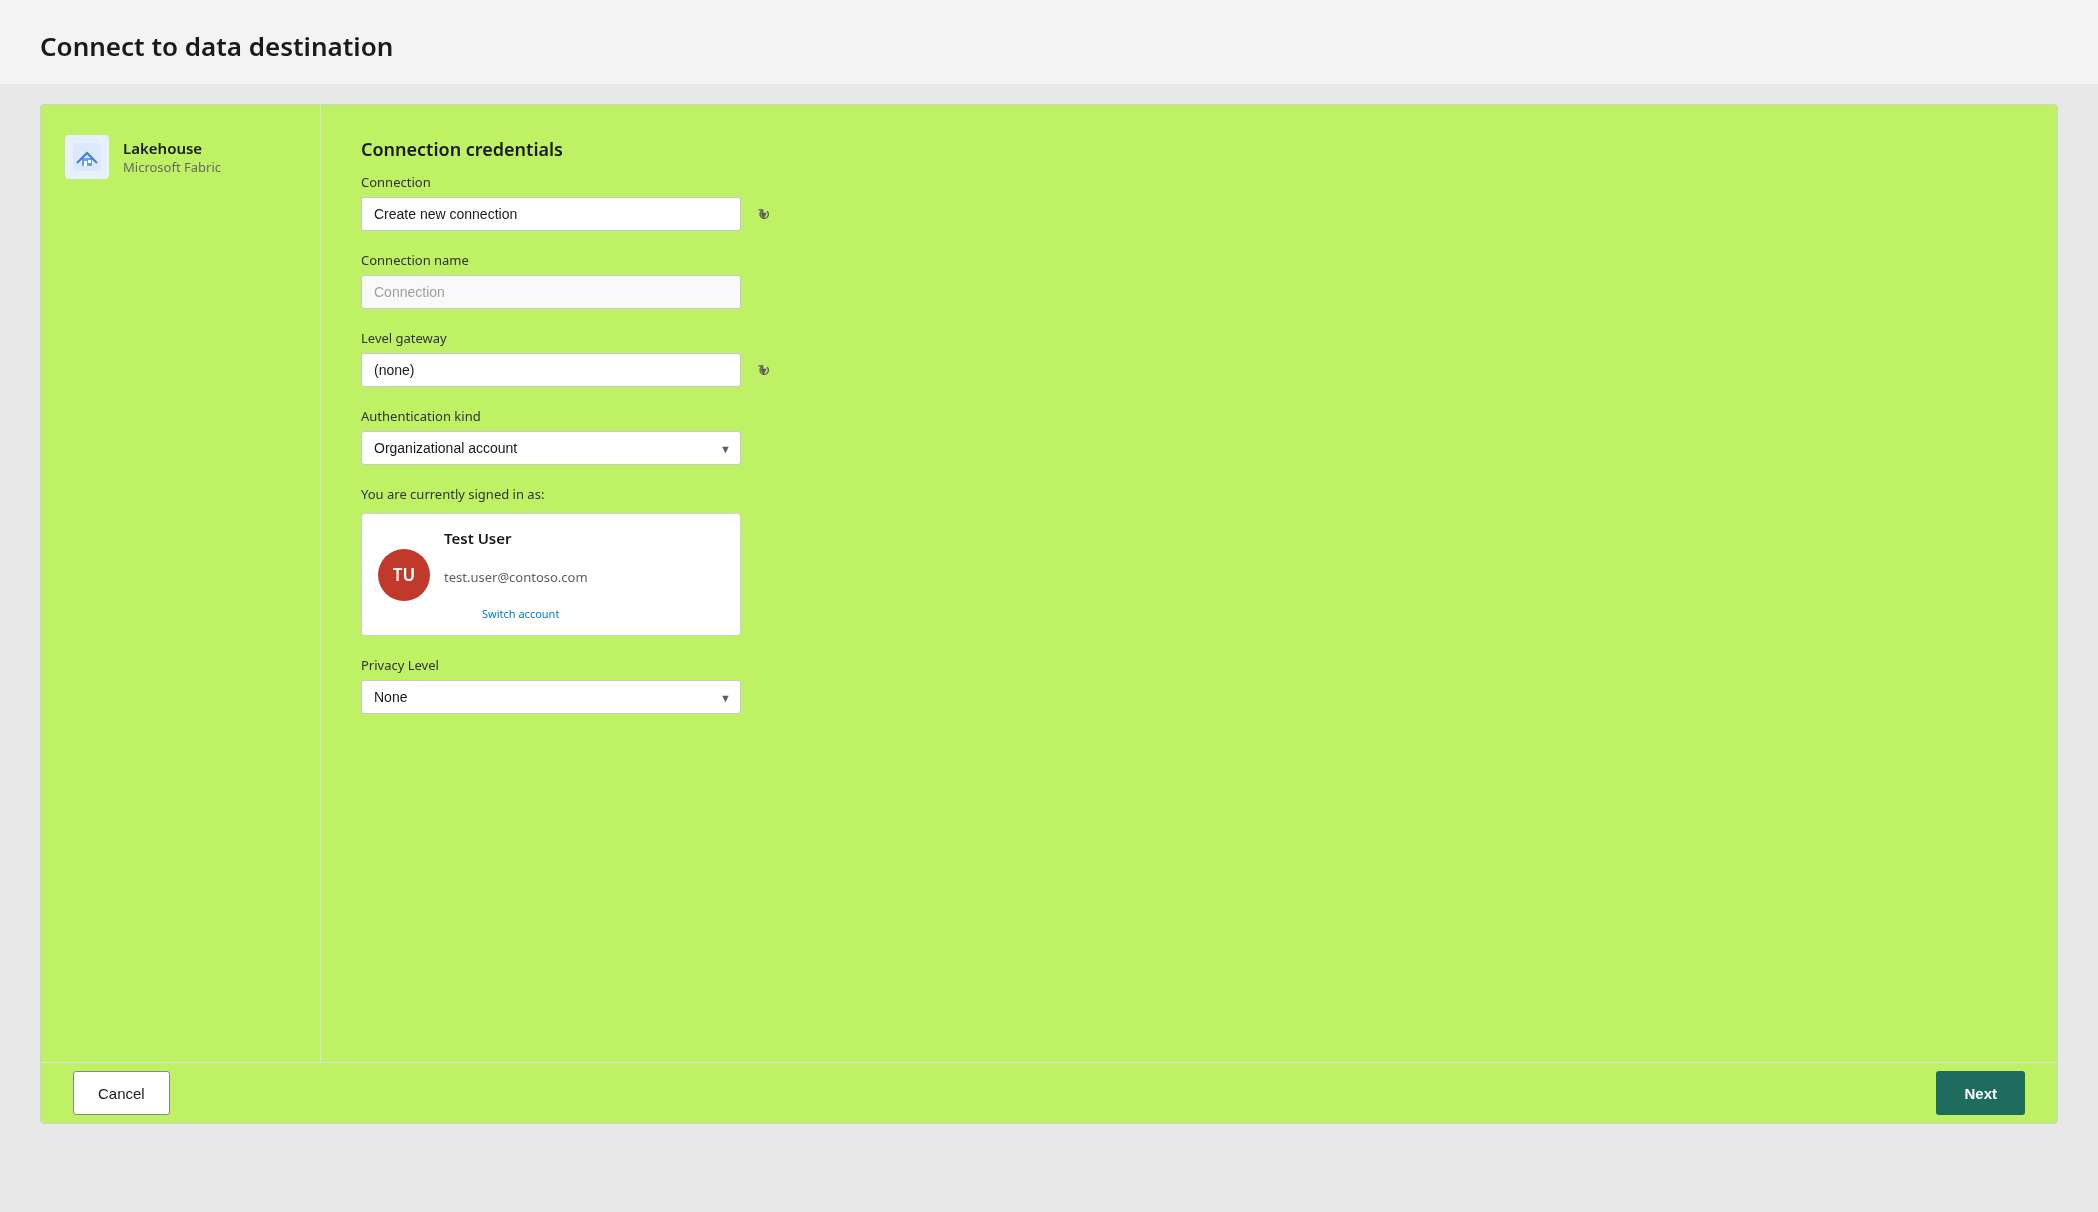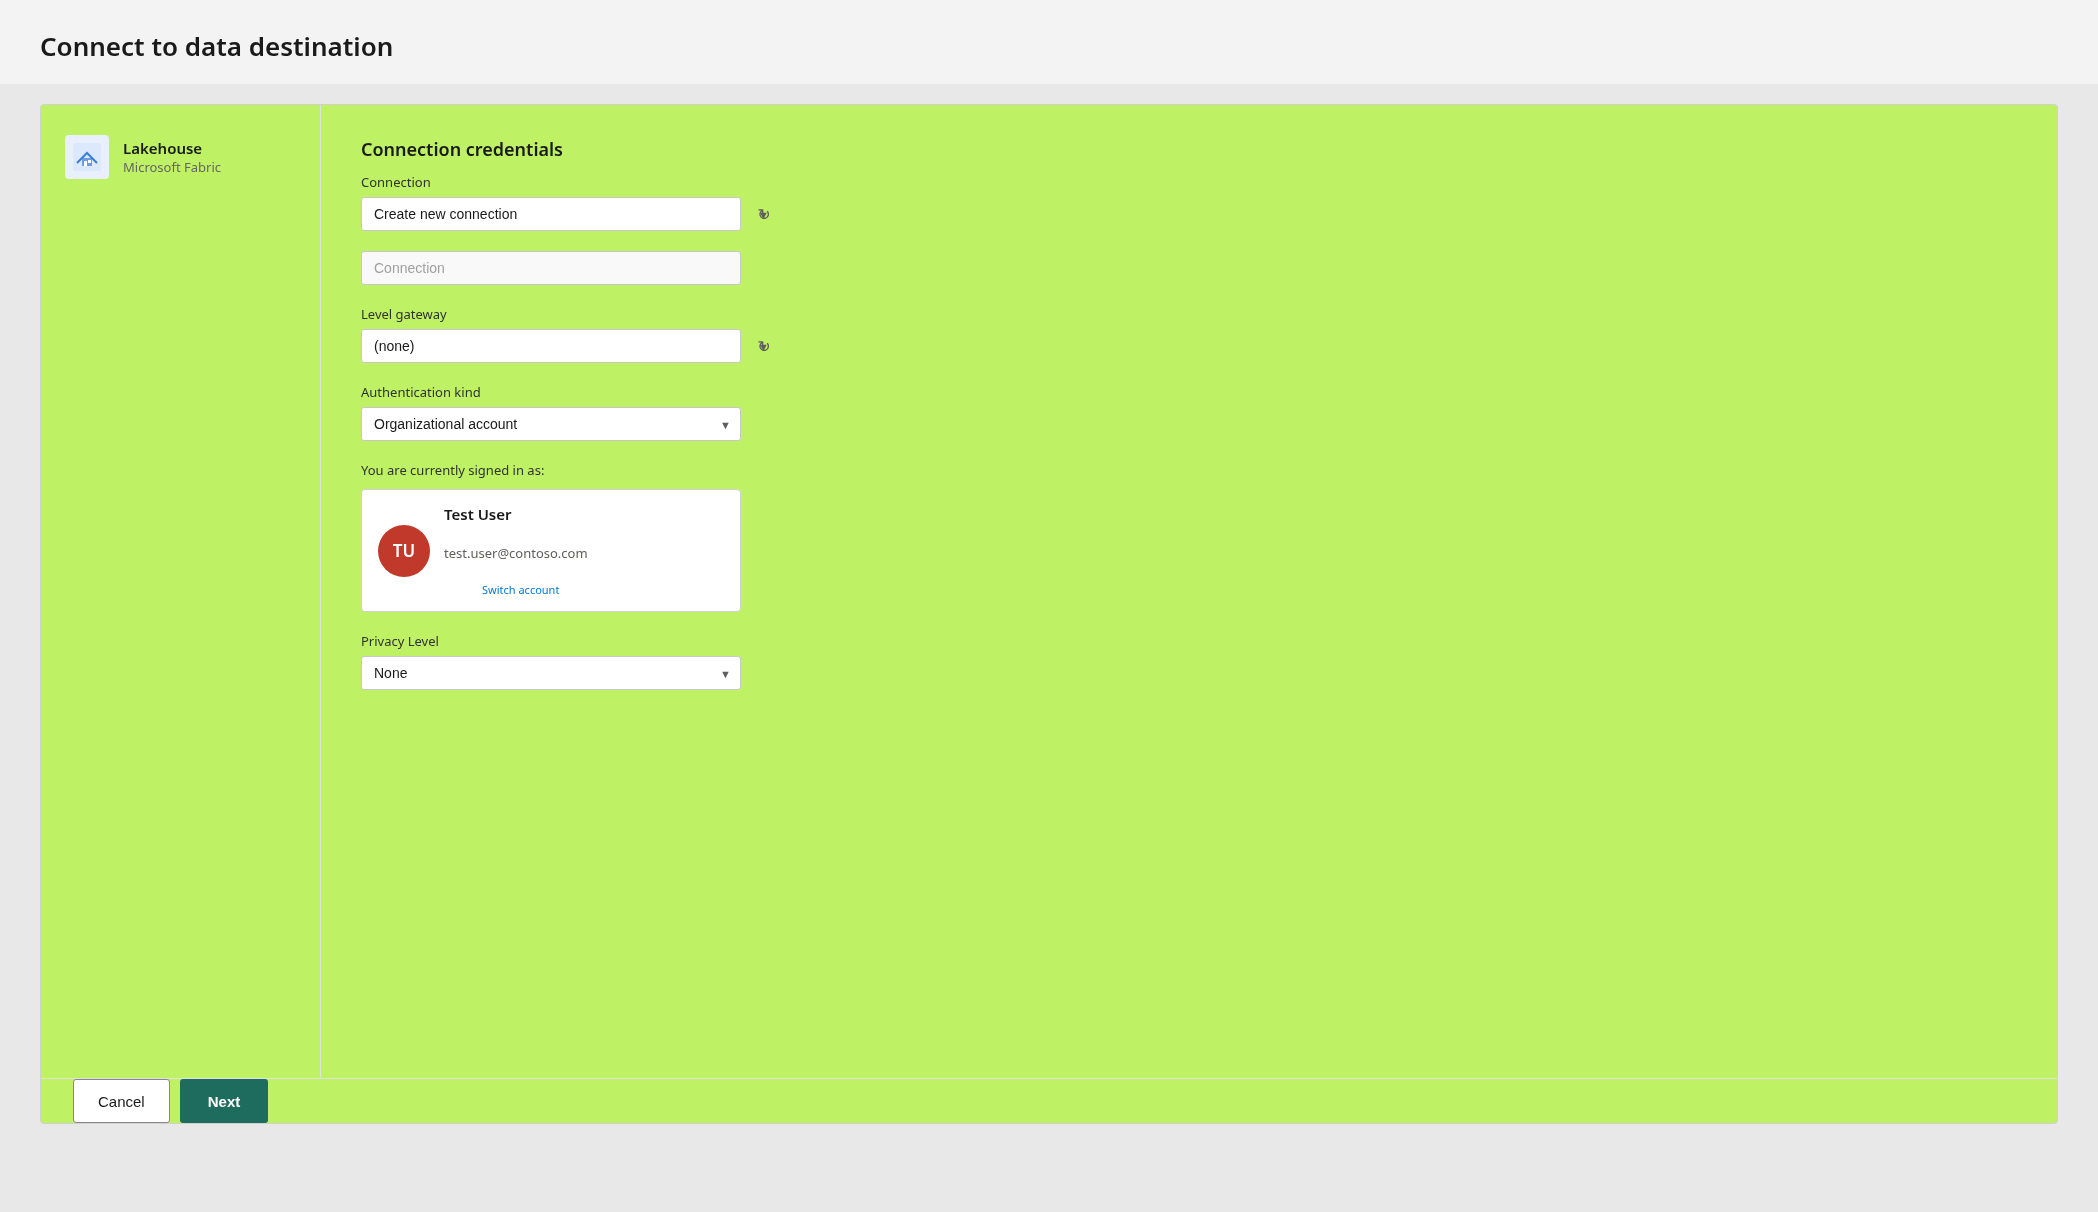--- a/index.html
+++ b/index.html
@@ -200,23 +200,23 @@
     }
     .switch-account-link {
       font-size: 11px;
       color: #0078d4;
       cursor: pointer;
       text-decoration: none;
       margin-left: 38px;
     }
     .dialog-footer {
       border-top: 1px solid #e0e0e0;
-      padding: 0 32px;
-      display: flex;
-      justify-content: flex-start;
+      padding: 8px 32px;
+      display: flex;
+      justify-content: space-between;
       gap: 10px;
       align-items: center;
     }
     .btn-cancel {
       height: 44px;
       padding: 0 24px;
       border: 1px solid #8a8886;
       background: #fff;
       border-radius: 3px;
       font-size: 15px;
@@ -274,20 +274,21 @@
               <option>Create new connection</option>
             </select>
             <span class="chevron-icon">▼</span>
             <button class="refresh-btn" title="Refresh">
               <span>↻</span>
             </button>
           </div>
         </div>
 
         <div class="form-group">
+          <label class="form-label">Connection name</label>
           <input class="form-input" type="text" placeholder="Connection" style="">
         </div>
 
         <div class="form-group">
           <label class="form-label">Level gateway</label>
           <div class="select-wrapper">
             <select class="form-select">
               <option>(none)</option>
             </select>
             <span class="chevron-icon">▼</span>

